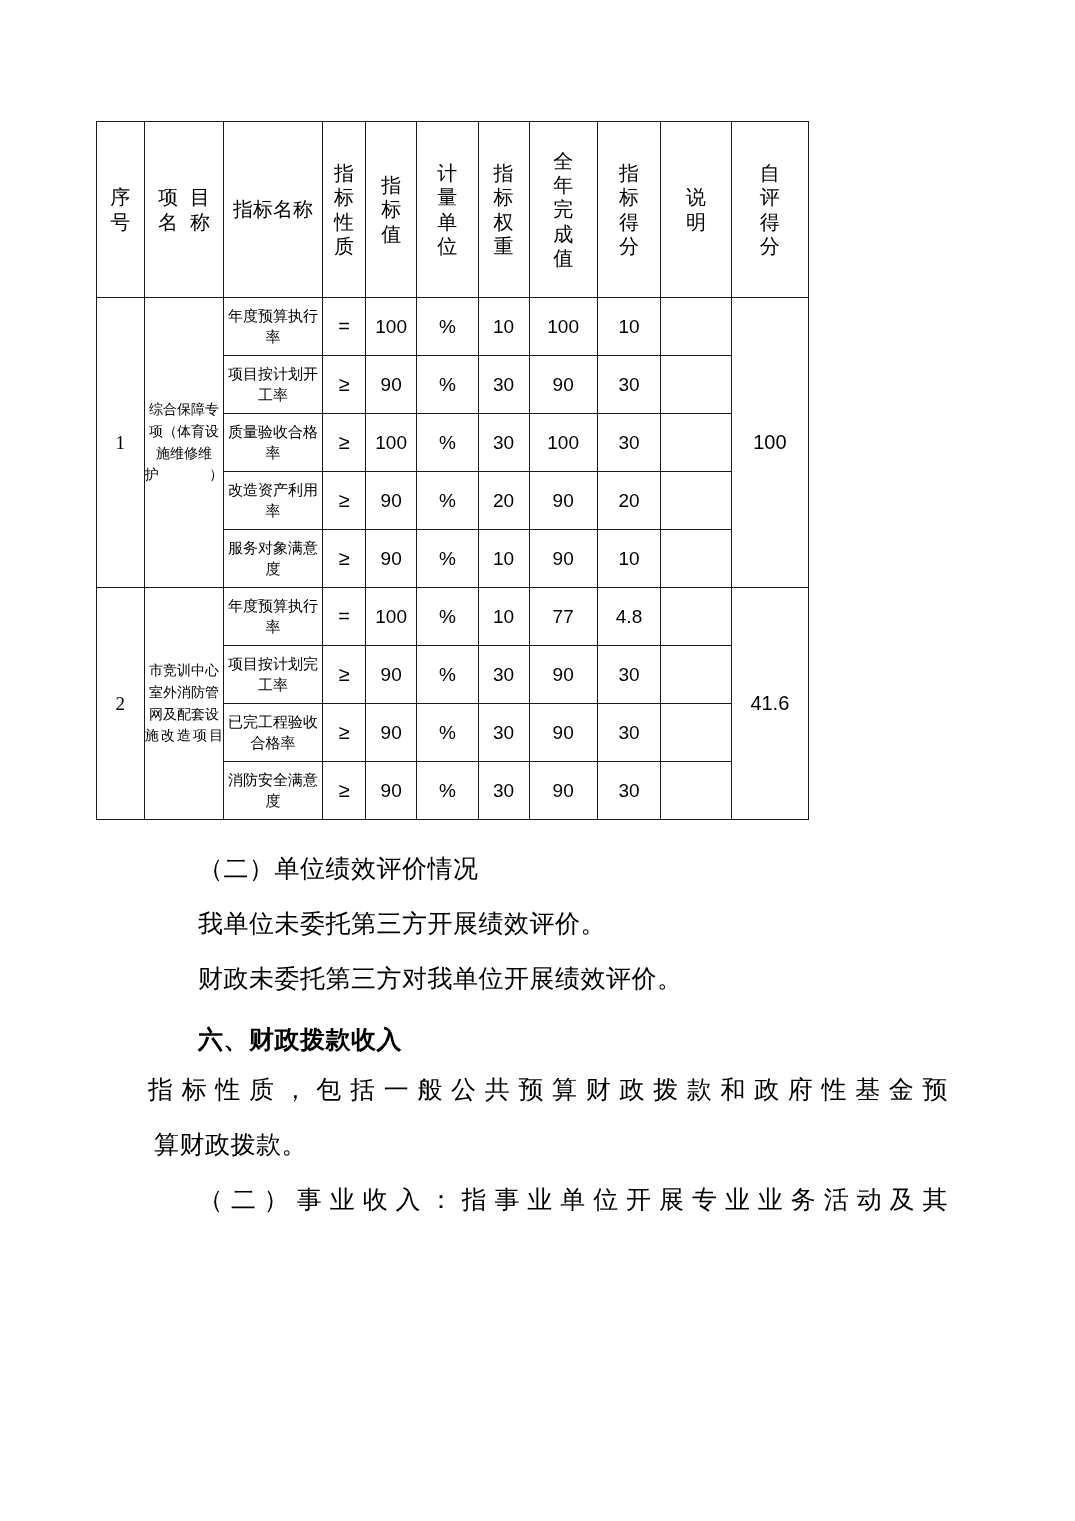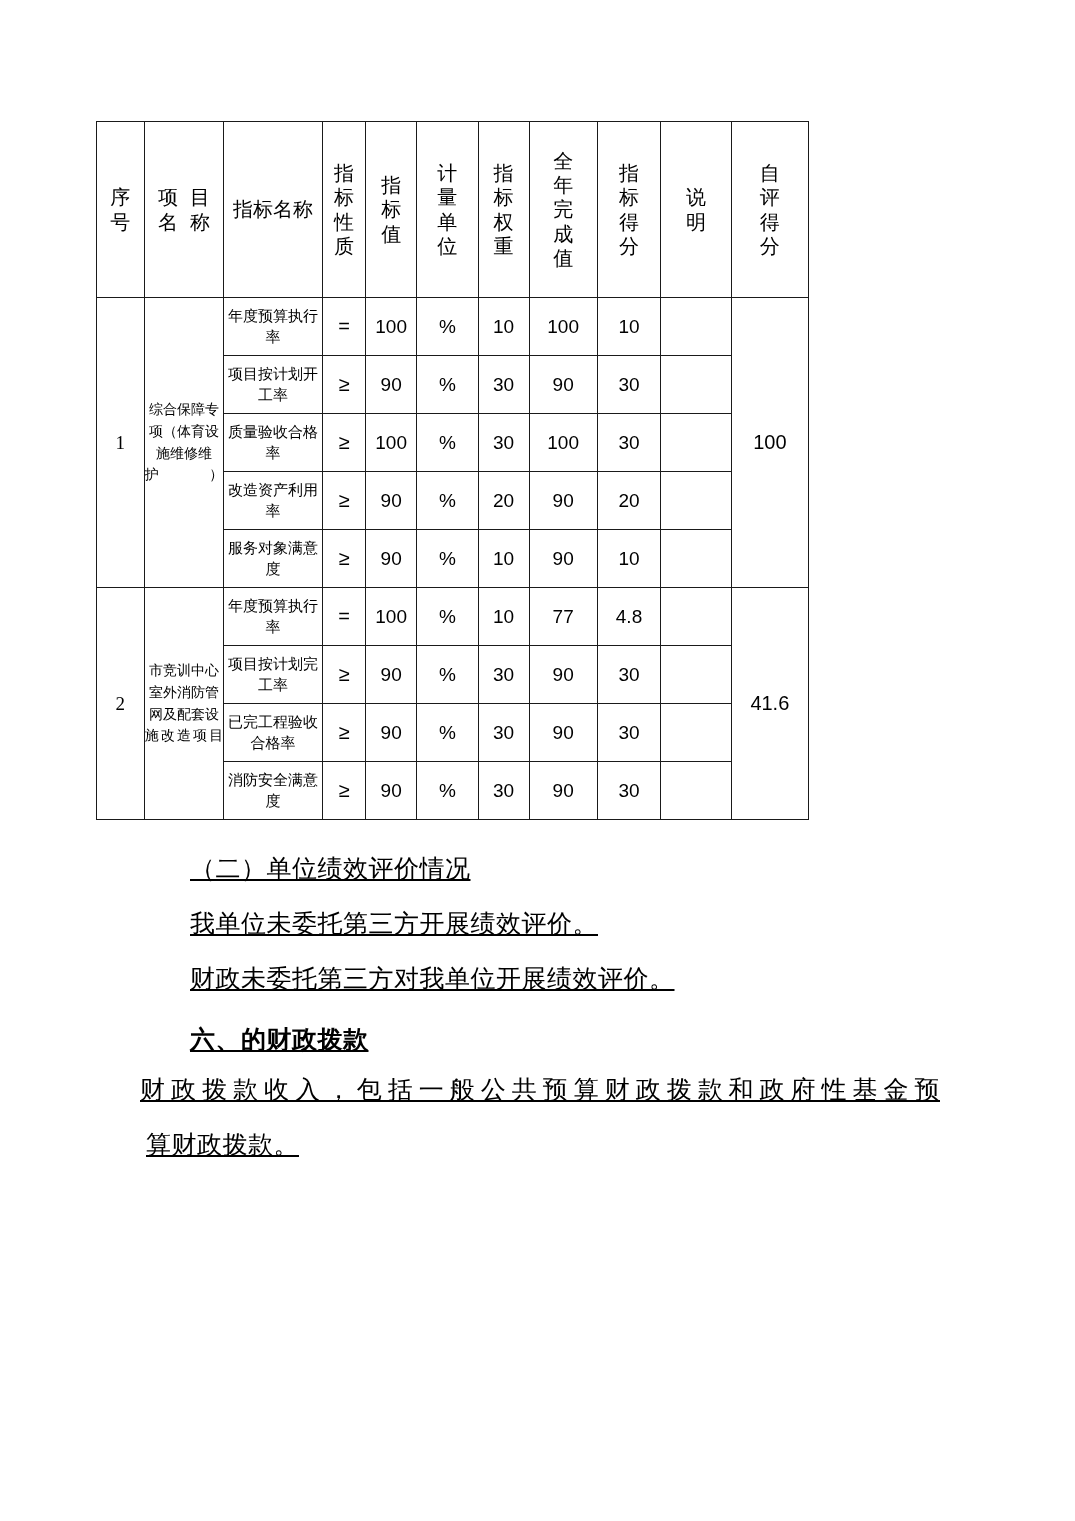--- a/index.html
+++ b/index.html
@@ -109,24 +109,23 @@
   }
   td.selfscore {
     font-family: "Liberation Sans", "DejaVu Sans", sans-serif;
     font-size: 20px;
   }
   td.note { }
 
   
   .body-text {
     position: absolute;
-    left: 140px;
+    left: 148px;
     top: 845px;
     width: 800px;
-    text-decoration: underline;
   }
   p.para {
     margin: 0 0 6px 0;
     font-size: 25px;
     line-height: 1.95;
     font-family: "Liberation Serif", "DejaVu Serif", serif;
     text-align: justify;
     text-align-last: left;
     word-break: break-all;
     letter-spacing: 0.5px;
@@ -311,18 +310,19 @@
           <td class="cell note"></td>
         </tr>
       </tbody>
     </table>
   </div>
 
   <div class="body-text">
     <p class="para indent">（二）单位绩效评价情况</p>
     <p class="para indent">我单位未委托第三方开展绩效评价。</p>
     <p class="para indent">财政未委托第三方对我单位开展绩效评价。</p>
-    <p class="heading">六、的财政拨款</p>
-    <p class="para block" style="text-indent:0;">财政拨款收入，包括一般公共预算财政拨款和政府性基金预</p>
+    <p class="heading">六、财政拨款收入</p>
+    <p class="para block" style="text-indent:0;">指标性质，包括一般公共预算财政拨款和政府性基金预</p>
     <p class="para blocklast" style="text-indent:0;">算财政拨款。</p>
+    <p class="para block" style="text-indent:2em;">（二）事业收入：指事业单位开展专业业务活动及其</p>
   </div>
 
 </div>
 
 </body></html>

